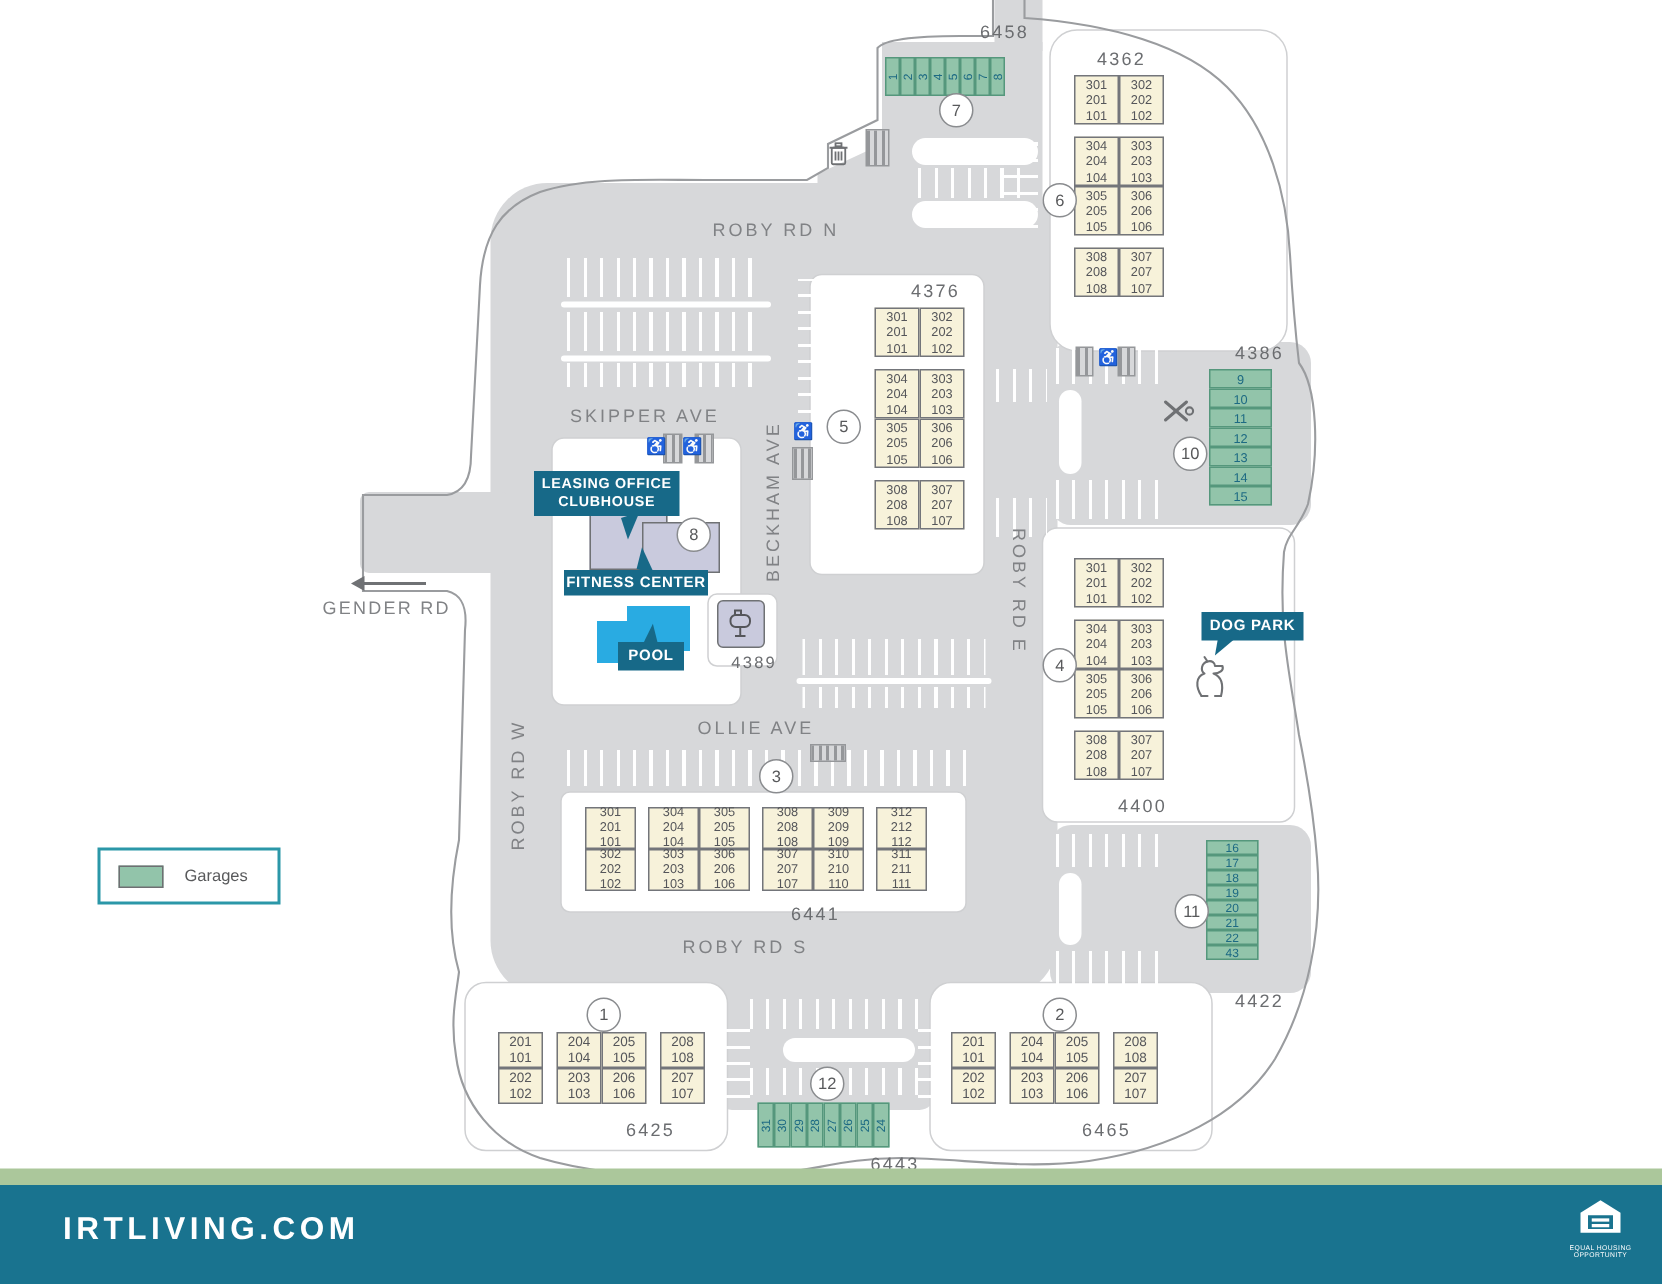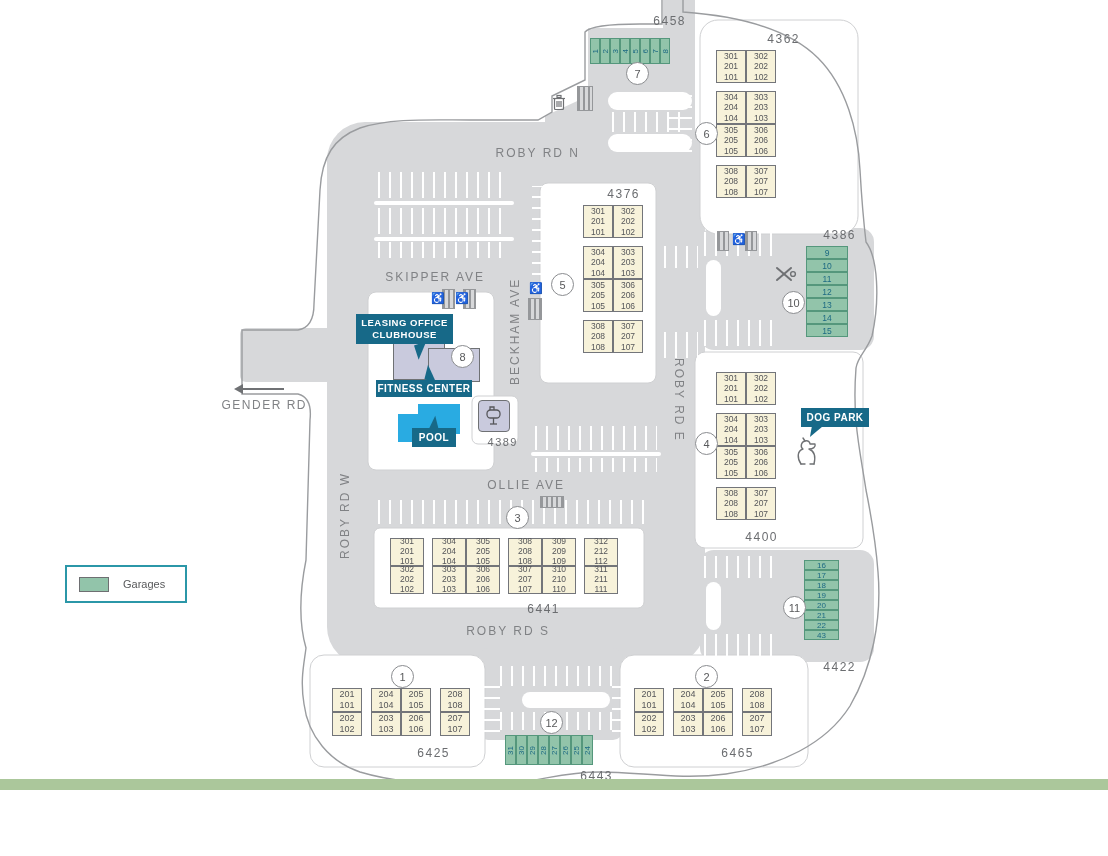--- a/index.html
+++ b/index.html
@@ -35,21 +35,21 @@
 
   
   .comb{position:absolute;background:repeating-linear-gradient(90deg,#fff 0 2px,transparent 2px 11px)}
   .combv{position:absolute;background:repeating-linear-gradient(0deg,#fff 0 2px,transparent 2px 11px)}
   .aisle{position:absolute;background:#fff;border-radius:3px}
   .pill{position:absolute;background:#fff;border-radius:9px}
   .hatch{position:absolute;border:1px solid #95979a;background:repeating-linear-gradient(90deg,#95979a 0 2px,var(--road) 2px 5px)}
   .wheel{position:absolute;font-size:11px;color:#6f7174;line-height:1}
 
   
-  .rlabel{position:absolute;color:var(--graytx);font-size:12px;letter-spacing:2px;text-align:right;white-space:nowrap}
+  .rlabel{position:absolute;color:var(--graytx);font-size:12px;letter-spacing:2px;text-align:left;white-space:nowrap}
   .rlabel.vup{writing-mode:vertical-rl;transform:rotate(180deg)}
   .rlabel.vdown{writing-mode:vertical-rl}
 
   
   .addr{position:absolute;color:var(--addr);font-size:12px;letter-spacing:1.5px;text-align:right}
 
   
   .circle{position:absolute;width:23px;height:23px;border-radius:50%;background:#fff;border:1.5px solid var(--circb);color:#58595b;font-size:11px;display:flex;align-items:center;justify-content:center}
 
   
@@ -303,21 +303,21 @@
       <div class="gcell ghc2">
         <span>25</span>
       </div>
       <div class="gcell ghc2">
         <span>24</span>
       </div>
     </div>
   <div class="addr" style="left:509px;top:769px;width:104px">6443</div>
   <div class="circle" style="left:540px;top:711px">12</div>
 
-  <div class="addr" style="left:700px;top:32px;width:100px">4362</div>
+  <div class="addr" style="left:664px;top:32px;width:100px">4362</div>
   <div class="bldg vbldg" style="left:716px;top:50px">
     <div class="vcol">
 
     <div class="cell vcell">301
 201
 101</div>
         <div class="cell vcell">304
 204
 104</div>
         <div class="cell vcell">305
@@ -553,14 +553,29 @@
     </g>
   </svg>
 
 
   <div class="legend">
     <div class="legend-swatch"></div>
     <div class="legend-label">Garages</div>
   </div>
 
   <div class="foot-stripe"></div>
+  <div class="foot-bar">
+    <div class="foot-url">IRTLIVING.COM</div>
+    <div class="eho">
+      <svg width="30" height="26" viewBox="0 0 36 30">
+        <path d="M2 28 V12 L18 2 L34 12 V28 Z" fill="#fff"></path>
+        <rect x="8" y="14" width="20" height="11" fill="#19738f"></rect>
+        <rect x="11" y="16.5" width="14" height="2.6" fill="#fff"></rect>
+        <rect x="11" y="21" width="14" height="2.6" fill="#fff"></rect>
+      </svg>
+      <div class="eho-caption">
+        <div>EQUAL HOUSING</div>
+        <div>OPPORTUNITY</div>
+      </div>
+    </div>
+  </div>
 
 </div>
 
 </body></html>

